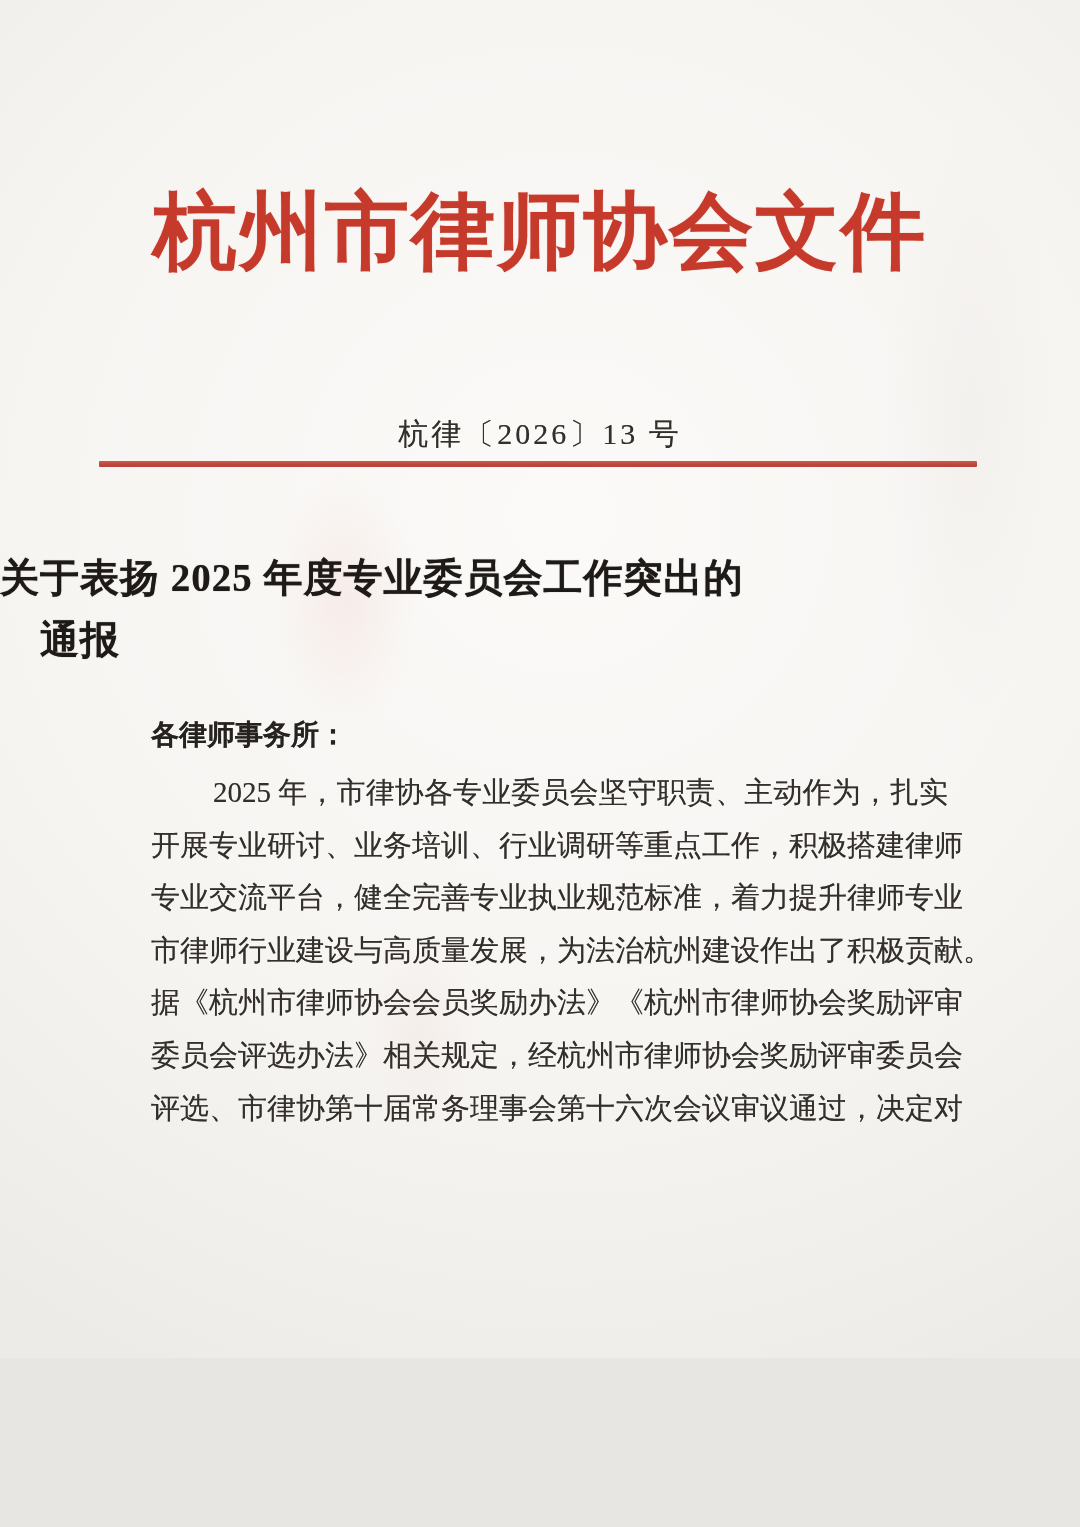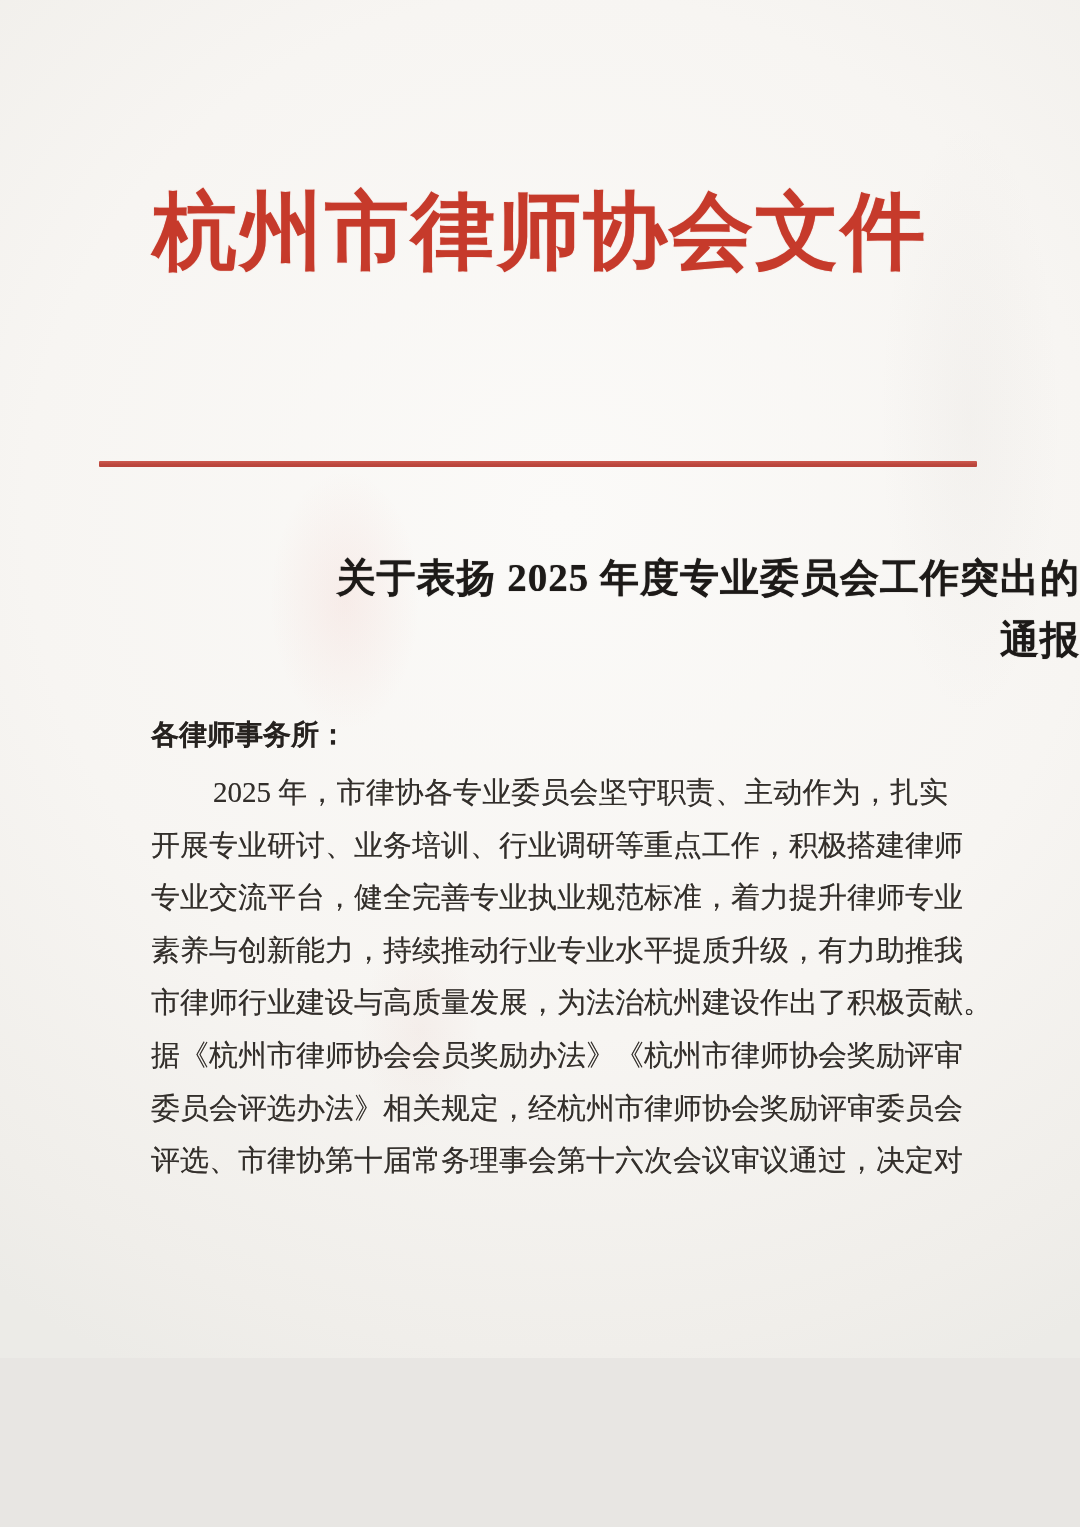--- a/index.html
+++ b/index.html
@@ -61,21 +61,21 @@
     position: absolute;
     top: 461px; left: 99px;
     width: 878px; height: 6px;
     background: linear-gradient(to bottom, #cd5a4f 0%, var(--rule-red, #bb463c) 60%, #b8443b 100%);
     border-radius: 1px;
   }
 
   .subject-line1, .subject-line2 {
     position: absolute;
     left: 0; right: 0;
-    text-align: right;
+    text-align: left;
     font-size: 39px;
     font-weight: 700;
     letter-spacing: 1px;
     color: #1d1a18;
     text-shadow: 0 0 0.8px rgba(20, 18, 16, 0.7);
     white-space: nowrap;
   }
   .subject-line1 { top: 551px; }
   .subject-line2 { top: 613px; margin-left: 40px; }
 
@@ -118,34 +118,34 @@
 </head>
 <body>
 
 <div class="page">
   <div class="blotch-a"></div>
   <div class="blotch-b"></div>
   <div class="blotch-c"></div>
 
   <div class="org-title">杭州市律师协会文件</div>
 
+  <div class="doc-number">杭律〔2026〕13 号</div>
 
   <div class="red-rule"></div>
 
   <div class="subject-line1">关于表扬 2025 年度专业委员会工作突出的</div>
 
   <div class="subject-line2">通报</div>
 
   <div class="salutation">各律师事务所：</div>
 
   <div class="body-block">
     <div class="body-line indent">2025 年，市律协各专业委员会坚守职责、主动作为，扎实</div>
     <div class="body-line">开展专业研讨、业务培训、行业调研等重点工作，积极搭建律师</div>
     <div class="body-line">专业交流平台，健全完善专业执业规范标准，着力提升律师专业</div>
-    <div class="body-line">素养与创新能力，持续推动行业专业水平提质升级，有力助推我</div>
     <div class="body-line">市律师行业建设与高质量发展，为法治杭州建设作出了积极贡献。</div>
     <div class="body-line">据《杭州市律师协会会员奖励办法》《杭州市律师协会奖励评审</div>
     <div class="body-line">委员会评选办法》相关规定，经杭州市律师协会奖励评审委员会</div>
     <div class="body-line">评选、市律协第十届常务理事会第十六次会议审议通过，决定对</div>
   </div>
 
   <div class="page-number">— 1 —</div>
 </div>
 
 </body></html>

